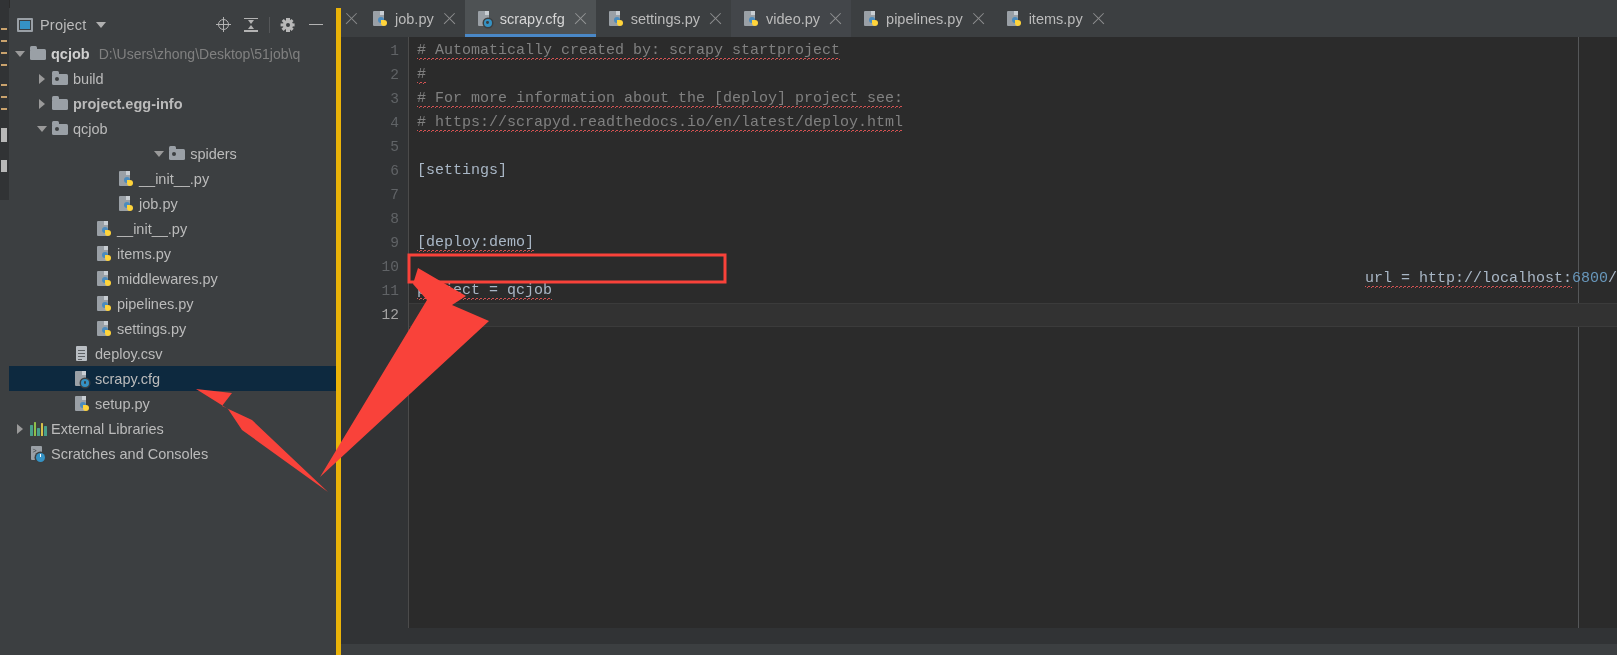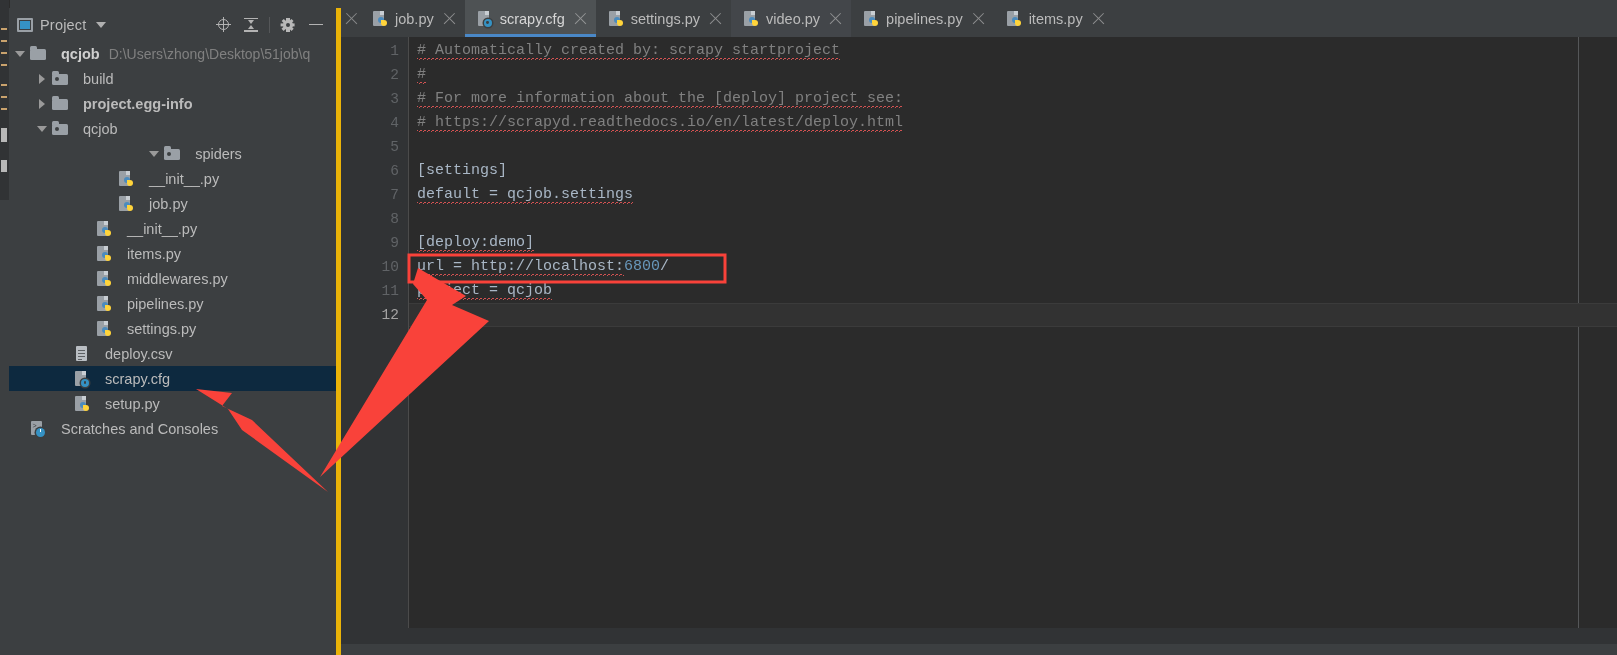--- a/index.html
+++ b/index.html
@@ -104,21 +104,21 @@
   }
   .row .arrow.right::before{
     content:"";position:absolute;left:2px;top:1px;
     border-left:6px solid #9a9a9a;border-top:5px solid transparent;border-bottom:5px solid transparent;
   }
   .row .arrow.down::before{
     content:"";position:absolute;left:0px;top:3px;
     border-top:6px solid #9a9a9a;border-left:5px solid transparent;border-right:5px solid transparent;
   }
   .row .arrow.none{visibility:hidden;}
-  .row .label{margin-left:15px;}
+  .row .label{margin-left:5px;}
   .row .label.bold{font-weight:bold;color:#cfcfcf;}
   .row .sub{color:#808080;margin-left:9px;font-size:14px;}
 
   
   .ic{width:16px;height:16px;flex:0 0 16px;position:relative;}
   .ic-folder .body{
     position:absolute;left:0;top:3px;width:16px;height:11px;background:#9aa0a6;border-radius:1.5px;
   }
   .ic-folder .tab{
     position:absolute;left:0;top:0.5px;width:7px;height:4px;background:#9aa0a6;border-radius:1.5px 1.5px 0 0;
@@ -450,20 +450,31 @@
       </div>
       <div class="row" style="padding-left: 50px;">
         <span class="arrow none"></span>
         <span class="ic ic-py">
           <span class="page"></span>
           <span class="fold"></span>
           <span class="snakeB"></span>
           <span class="snakeY"></span>
         </span>
         <span class="label">setup.py</span>
+      </div>
+      <div class="row" style="padding-left: 6px;">
+        <span class="arrow right"></span>
+        <span class="ic ic-lib">
+          <span class="b" style="background:#49a18b;height:11px;left:0px"></span>
+          <span class="b" style="background:#8fbf4a;height:14px;left:3.6px"></span>
+          <span class="b" style="background:#49a18b;height:8px;left:7.2px"></span>
+          <span class="b" style="background:#d8c24a;height:13px;left:10.8px"></span>
+          <span class="b" style="background:#49a18b;height:10px;left:14px"></span>
+        </span>
+        <span class="label">External Libraries</span>
       </div>
       <div class="row" style="padding-left: 6px;">
         <span class="arrow none"></span>
         <span class="ic ic-scr">
           <span class="page"></span>
           <span class="cmd">&gt;_</span>
           <span class="clock"></span>
         </span>
         <span class="label">Scratches and Consoles</span>
       </div>
@@ -552,24 +563,23 @@
       </div>
     <div id="code">
       <div id="margin-guide"></div>
     <div class="cur-line-band" style="top: 266px;"></div>
         <div class="cline" style="top: 2px;"><span class="cmt sq"># Automatically created by: scrapy startproject</span></div>
         <div class="cline" style="top: 26px;"><span class="cmt sq">#</span></div>
         <div class="cline" style="top: 50px;"><span class="cmt sq"># For more information about the [deploy] project see:</span></div>
         <div class="cline" style="top: 74px;"><span class="cmt sq"># https://scrapyd.readthedocs.io/en/latest/deploy.html</span></div>
         <div class="cline" style="top: 98px;"></div>
         <div class="cline" style="top: 122px;"><span class="">[settings]</span></div>
-        <div class="cline" style="top: 146px;"><span class=" sq">default = qcjob.settings</span></div>
         <div class="cline" style="top: 170px;"></div>
         <div class="cline" style="top: 194px;"><span class=" sq">[deploy:demo]</span></div>
-        <div class="cline" style="top: 218px;"><span class=" sq">url = http://localhost:</span><span class="num">6800</span><span class="">/</span></div>
+        <div class="cline" style="top: 230px; text-align: right;"><span class=" sq">url = http://localhost:</span><span class="num">6800</span><span class="">/</span></div>
         <div class="cline" style="top: 242px;"><span class=" sq">project = qcjob</span></div>
         <div class="cline" style="top: 266px;"></div>
       </div>
     <div id="editor-bottom"></div>
     <div id="editor-bottom-2"></div>
   </div>
 </div>
 
 <svg id="ann" viewBox="0 0 1617 655" width="1617" height="655">
   <defs></defs>

